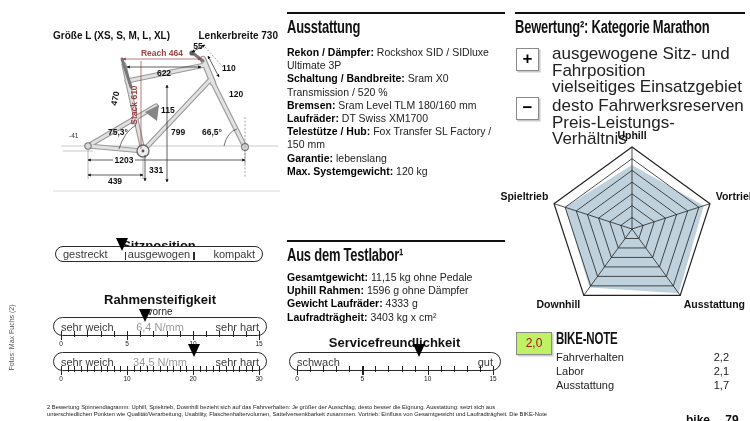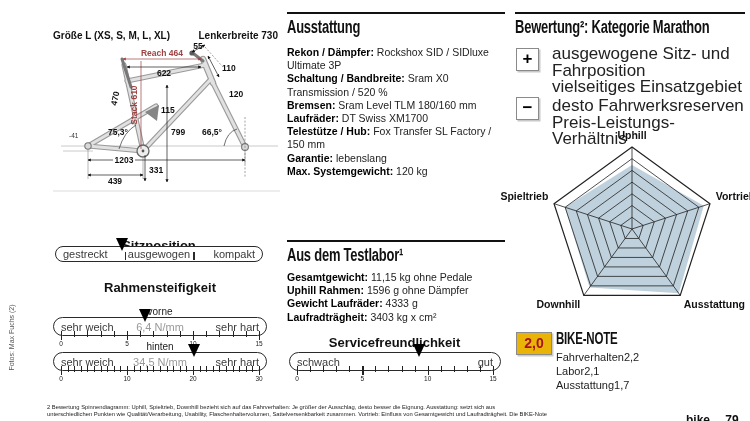--- a/index.html
+++ b/index.html
@@ -25,26 +25,26 @@
   .gauge .lab.val{color:#999}
   .gauge .zdiv{position:absolute;bottom:1px;width:1.3px;height:8px;background:#2a2a2a}
   .gauge .ticks{position:relative;height:9px;margin-top:-5px}
   .gauge .tick{position:absolute;top:0;width:1px;height:6px;background:#222}
   .gauge .tick.major{height:9px;width:1.3px}
   .gauge .nums{position:relative;height:8px}
   .gauge .nums span{position:absolute;top:0;transform:translateX(-50%);font-size:6.5px;color:#222}
   .pm-box{position:absolute;width:23px;height:23px;border:1.5px solid #8a8a8a;background:#fff;
     box-shadow:1.5px 1.5px 0 #c8c8c8;font-weight:bold;font-size:17px;line-height:20px;text-align:center;color:#000}
   .pm-lines{position:absolute;font-size:17px;line-height:16.5px;color:#222;width:195px}
-  .note-box{position:absolute;left:516px;top:332px;width:36px;height:23px;border:1.5px solid #8a8a8a;background:#eab308;
-    box-shadow:1.5px 1.5px 0 #ccc;color:#a5131c;font-weight:bold;font-size:14px;text-align:center;line-height:20px}
+  .note-box{position:absolute;left:516px;top:332px;width:36px;height:23px;border:1.5px solid #8a8a8a;background:#bef264;
+    box-shadow:1.5px 1.5px 0 #ccc;color:#a5131c;font-weight:normal;font-size:12px;text-align:center;line-height:20px}
   .note-title{position:absolute;left:556px;top:330px;font-size:16px;font-weight:bold;
     transform:scaleX(.72);transform-origin:left top;letter-spacing:-.3px}
   .note-rows{position:absolute;left:556px;top:351px;width:173px;font-size:11px;line-height:13.8px;color:#222}
-  .note-row{display:flex;}
+  .note-row{display:flex;justify-content:space-between}
   .footnote{position:absolute;left:47px;font-size:5.8px;line-height:7px;color:#222;white-space:nowrap}
   .page-marker{position:absolute;left:686px;top:413px;font-size:12px;font-weight:bold;word-spacing:12px;color:#111}
   .photo-credit{position:absolute;left:-39px;top:334px;width:100px;transform:rotate(-90deg);
     font-size:7px;color:#555;text-align:center}
   svg{position:absolute;overflow:visible}
   .gt{font-size:8.5px;font-weight:bold;fill:#111;font-family:"Liberation Sans",sans-serif}
   .gt-red{font-size:8.5px;font-weight:bold;fill:#9c4343;font-family:"Liberation Sans",sans-serif}
   .gt-title{font-size:10px;font-weight:bold;fill:#111;font-family:"Liberation Sans",sans-serif}
   .gt-s{font-size:6.5px;fill:#333;font-family:"Liberation Sans",sans-serif}
 </style>
@@ -138,21 +138,21 @@
       <div class="marker" style="left: 66.56px;"></div>
       <div class="pill zpill">
         <span class="lab l">gestreckt</span>
         <span class="lab c">ausgewogen</span>
         <span class="lab r">kompakt</span>
         <div class="zdiv" style="left: 33.33%;"></div>
         <div class="zdiv" style="left: 66.66%;"></div>
       </div>
     </div>
 
-  <div class="slider-title" style="left:53px;top:280px;width:214px">Rahmensteifigkeit</div>
+  <div class="slider-title" style="left:53px;top:292px;width:214px">Rahmensteifigkeit</div>
   <div class="sub-label" style="left:53px;top:306px;width:214px">vorne</div>
   <div class="gauge" style="left:53px;top:309px;width:214px">
       <div class="marker" style="left: 92.48px;"></div>
       <div class="pill">
         <span class="lab l">sehr weich</span>
         <span class="lab c val">6,4 N/mm</span>
         <span class="lab r">sehr hart</span>
       </div>
       <div class="ticks">
         <div class="tick major" style="left: 8px;"></div>
@@ -172,21 +172,20 @@
         <div class="tick" style="left: 192.8px;"></div>
         <div class="tick major" style="left: 206px;"></div>
       </div>
       <div class="nums">
         <span style="left: 8px;">0</span>
         <span style="left: 74px;">5</span>
         <span style="left: 140px;">10</span>
         <span style="left: 206px;">15</span>
       </div>
     </div>
-  <div class="sub-label" style="left:53px;top:341px;width:214px">hinten</div>
   <div class="gauge" style="left:53px;top:344px;width:214px">
       <div class="marker" style="left: 140.66px;"></div>
       <div class="pill">
         <span class="lab l">sehr weich</span>
         <span class="lab c val">34,5 N/mm</span>
         <span class="lab r">sehr hart</span>
       </div>
       <div class="ticks">
         <div class="tick major" style="left: 8px;"></div>
         <div class="tick" style="left: 14.6px;"></div>

